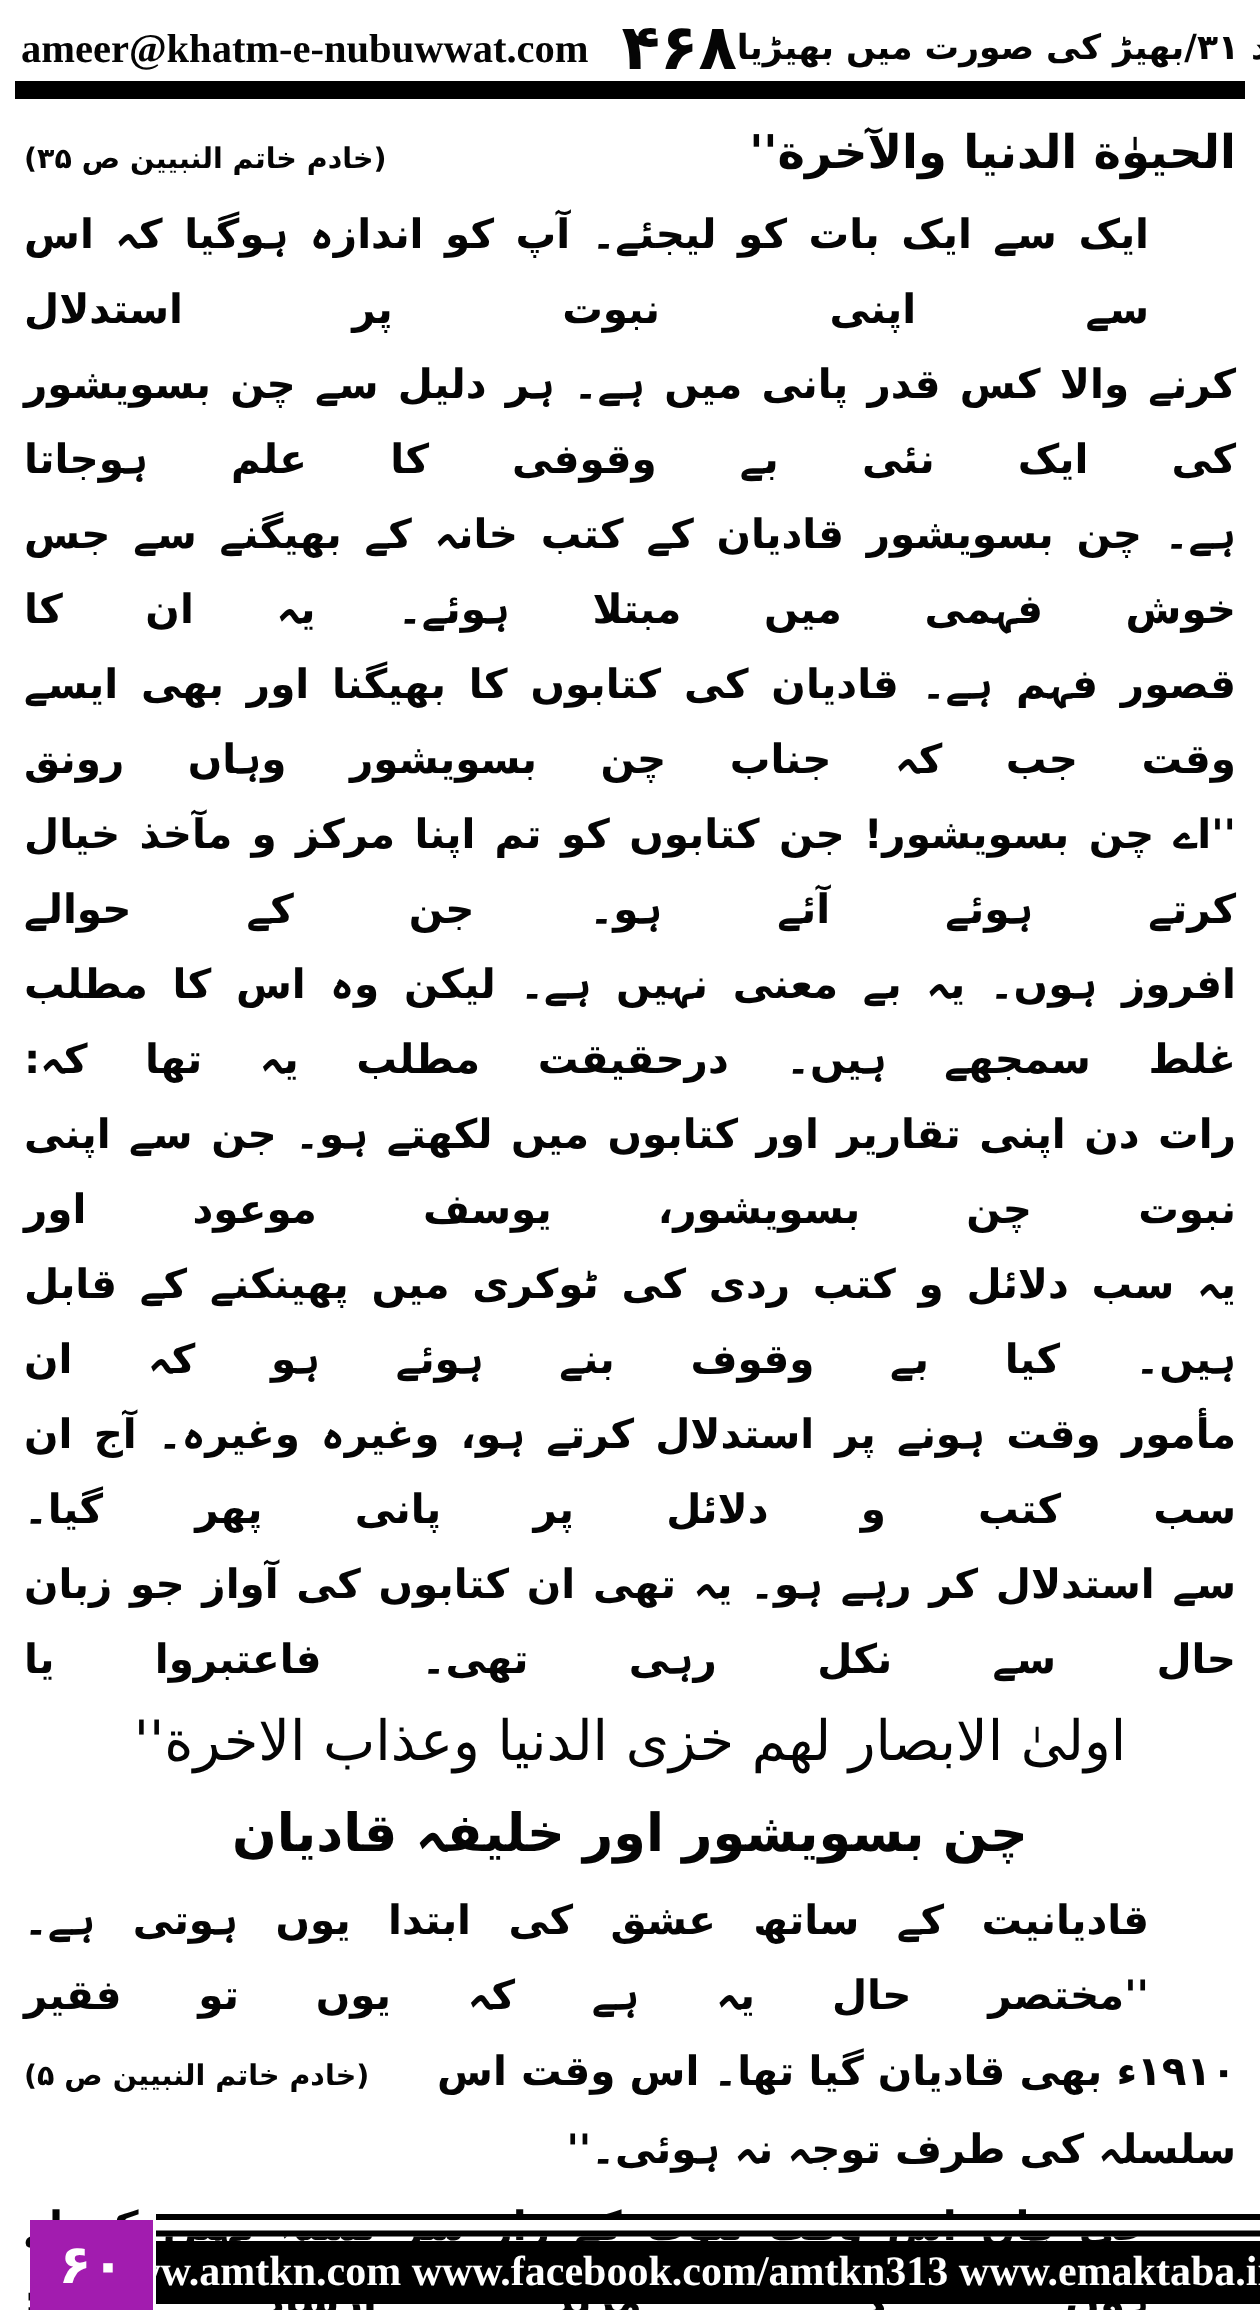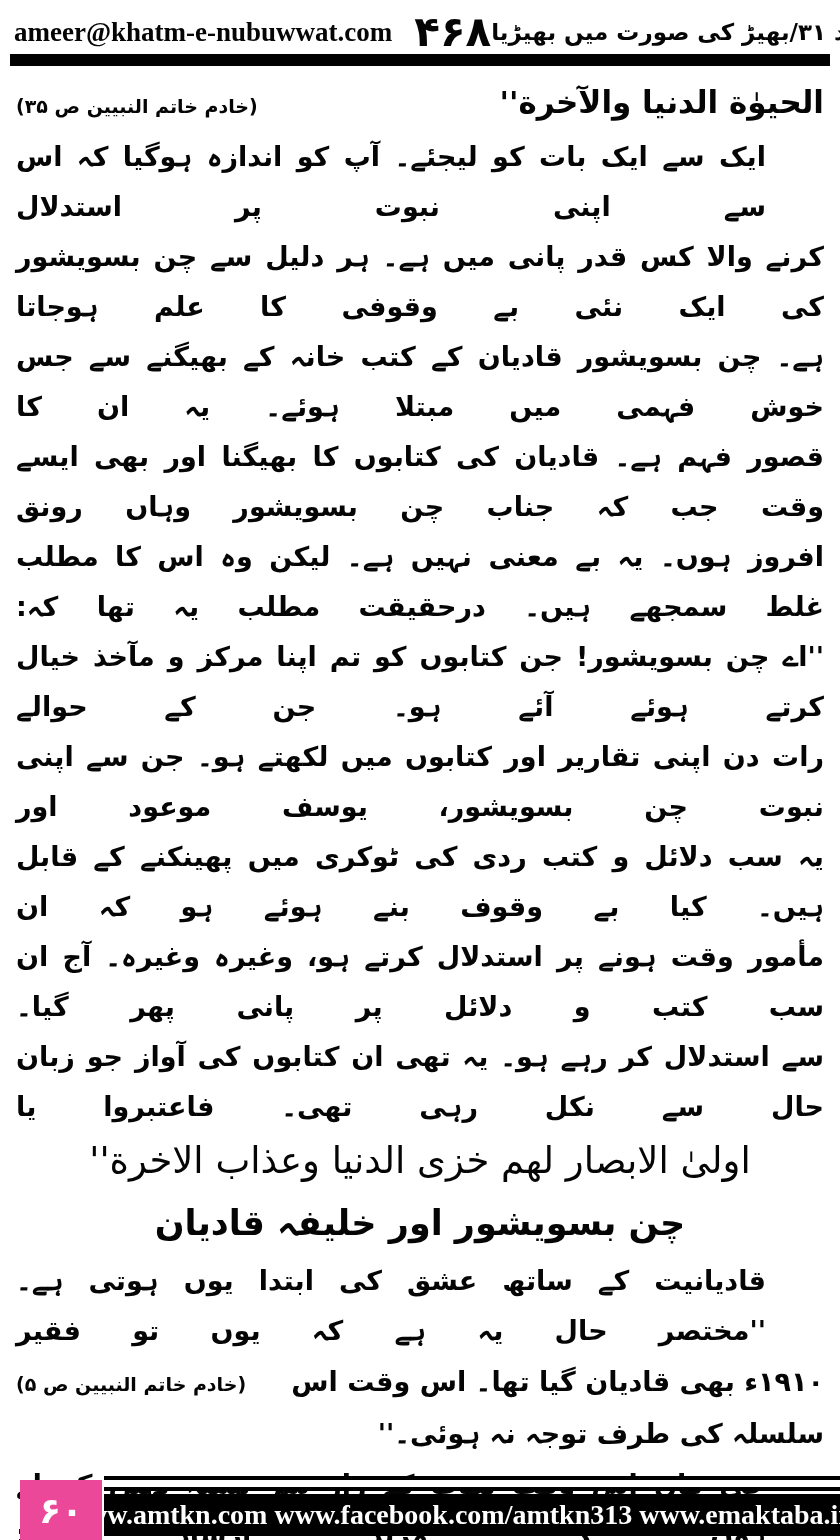--- a/index.html
+++ b/index.html
@@ -48,21 +48,21 @@
     text-align:center;text-align-last:center;
   }
   .heading{
     font-weight:bold;font-size:35px;line-height:66px;
     text-align:center;text-align-last:center;
   }
   
   .footer{position:absolute;left:0;right:0;bottom:0;height:78px;}
   .page-box{
     position:absolute;left:20px;bottom:0;width:82px;height:60px;
-    background:#ec4899;color:#fff;display:flex;align-items:center;justify-content:center;
+    background:#a21caf;color:#fff;display:flex;align-items:center;justify-content:center;
     font-weight:bold;font-size:36px;z-index:2;
   }
   .footer-right{position:absolute;left:104px;right:0;bottom:4px;}
   .double-rule{
     height:15px;box-sizing:border-box;background:#fff;
     border-top:4px solid #000;border-bottom:4px solid #000;
     margin-bottom:3px;
   }
   .links-bar{
     height:42px;background:#000;color:#fff;
@@ -87,22 +87,22 @@
 
     <div class="row">
       <span class="qtext big">الحیوٰة الدنیا والآخرة''</span>
       <span class="ref">(خادم خاتم النبیین ص ۳۵)</span>
     </div>
 
     <div class="line indent">ایک سے ایک بات کو لیجئے۔ آپ کو اندازہ ہوگیا کہ اس سے اپنی نبوت پر استدلال</div>
     <div class="line">کرنے والا کس قدر پانی میں ہے۔ ہر دلیل سے چن بسویشور کی ایک نئی بے وقوفی کا علم ہوجاتا</div>
     <div class="line">ہے۔ چن بسویشور قادیان کے کتب خانہ کے بھیگنے سے جس خوش فہمی میں مبتلا ہوئے۔ یہ ان کا</div>
     <div class="line">قصور فہم ہے۔ قادیان کی کتابوں کا بھیگنا اور بھی ایسے وقت جب کہ جناب چن بسویشور وہاں رونق</div>
+    <div class="line">''اے چن بسویشور! جن کتابوں کو تم اپنا مرکز و مآخذ خیال کرتے ہوئے آئے ہو۔ جن کے حوالے</div>
     <div class="line">افروز ہوں۔ یہ بے معنی نہیں ہے۔ لیکن وہ اس کا مطلب غلط سمجھے ہیں۔ درحقیقت مطلب یہ تھا کہ:</div>
-    <div class="line">''اے چن بسویشور! جن کتابوں کو تم اپنا مرکز و مآخذ خیال کرتے ہوئے آئے ہو۔ جن کے حوالے</div>
     <div class="line">رات دن اپنی تقاریر اور کتابوں میں لکھتے ہو۔ جن سے اپنی نبوت چن بسویشور، یوسف موعود اور</div>
     <div class="line">یہ سب دلائل و کتب ردی کی ٹوکری میں پھینکنے کے قابل ہیں۔ کیا بے وقوف بنے ہوئے ہو کہ ان</div>
     <div class="line">مأمور وقت ہونے پر استدلال کرتے ہو، وغیرہ وغیرہ۔ آج ان سب کتب و دلائل پر پانی پھر گیا۔</div>
     <div class="line">سے استدلال کر رہے ہو۔ یہ تھی ان کتابوں کی آواز جو زبان حال سے نکل رہی تھی۔ فاعتبروا یا</div>
 
     <div class="arabic-verse">اولیٰ الابصار لھم خزی الدنیا وعذاب الاخرة''</div>
 
     <div class="heading">چن بسویشور اور خلیفہ قادیان</div>
 
     <div class="line indent">قادیانیت کے ساتھ عشق کی ابتدا یوں ہوتی ہے۔ ''مختصر حال یہ ہے کہ یوں تو فقیر</div>

